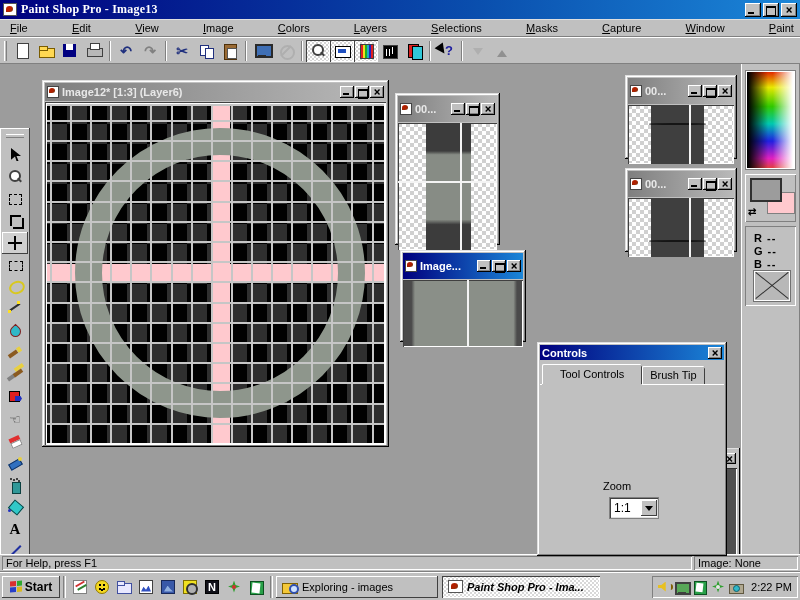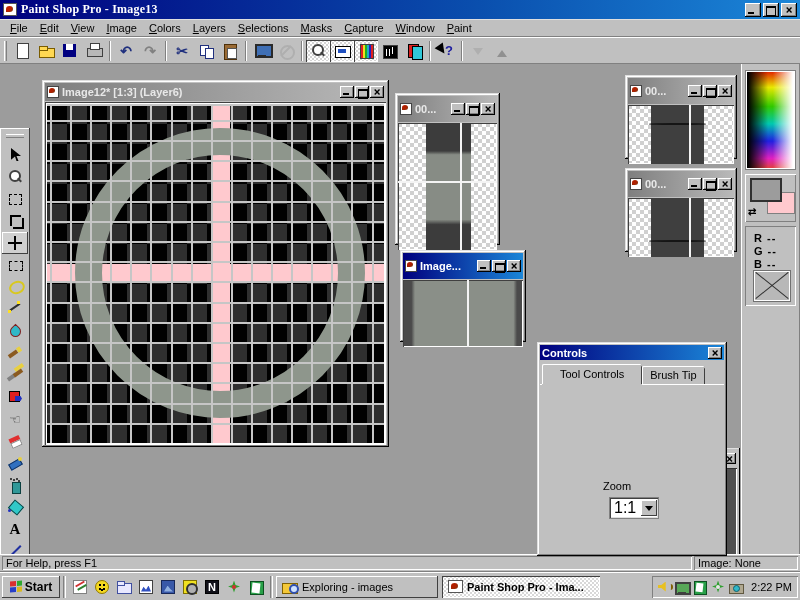--- a/index.html
+++ b/index.html
@@ -24,21 +24,21 @@
           display:flex; align-items:center; justify-content:center;
           font-family:"DejaVu Sans Mono", monospace; font-size:10px; font-weight:bold; color:#000; }
   .wbtn.sm { width:14px; height:12px; font-size:9px; }
   .g-min::after { content:""; position:absolute; left:3px; bottom:3px; width:6px; height:2px; background:#000; }
   .g-max::after { content:""; position:absolute; left:3px; top:3px; width:8px; height:7px;
                   border:1px solid #000; border-top-width:2px; }
   .g-x::after   { content:"\00d7"; font-size:12px; line-height:1; }
 
   .menubar { position:absolute; left:0; top:19px; width:800px; height:18px; background:#c0c0c0;
              box-shadow: inset 0 1px #dfdfdf, inset 0 -1px #808080;
-             display:flex; align-items:center; padding-left:4px; }
+             display:flex; align-items:center; padding-left:4px;justify-content:space-between; }
   .menu-item { display:inline-block; padding:2px 6px; color:#000; }
   .menu-item::first-letter { text-decoration:underline; }
 
   .toolbar { position:absolute; left:0; top:37px; width:800px; height:27px; background:#c0c0c0;
              box-shadow: inset 0 1px #fff, inset 0 -1px #808080;
              display:flex; align-items:center; padding-left:3px; }
   .grip { width:3px; height:20px; margin:0 3px 0 1px;
           border-left:1px solid #fff; border-right:1px solid #808080; }
   .tsep { width:2px; height:20px; margin:0 3px;
           border-left:1px solid #808080; border-right:1px solid #fff; }
@@ -160,21 +160,21 @@
                padding:0 2px; color:#fff; font-weight:bold; }
   .tabs { display:flex; align-items:flex-end; height:22px; padding-left:2px; margin-top:2px; }
   .tab { padding:3px 8px 3px; background:#c0c0c0; position:relative;
          box-shadow: inset 1px 0 #fff, inset 0 1px #fff, inset -1px 0 #404040; border-radius:2px 2px 0 0; }
   .tab.active { padding:4px 18px; z-index:2; box-shadow: inset 1px 0 #fff, inset 0 1px #fff, inset -1px 0 #404040, 0 1px #c0c0c0; }
   .tab-body { position:relative; height:168px; box-shadow: inset 0 1px #fff; }
   .zoom-label { position:absolute; left:0; right:30px; top:96px; text-align:center; font-size:11px; }
   .dropdown { position:absolute; left:70px; top:114px; width:48px; height:20px; background:#fff;
               box-shadow: inset 1px 1px #404040, inset -1px -1px #dfdfdf, 0 0 0 1px #808080;
               display:flex; align-items:center; }
-  .dropdown .val { flex:1; padding-left:4px; font-size:16px; }
+  .dropdown .val { flex:1; padding-left:4px; font-size:12px; }
   .dd-btn { width:16px; height:16px; margin-right:1px; background:#c0c0c0;
             box-shadow: inset -1px -1px #404040, inset 1px 1px #fff;
             display:flex; align-items:center; justify-content:center; }
   .dd-btn::after { content:""; width:0; height:0; border:4px solid transparent; border-top:5px solid #000; margin-top:4px; }
 
   
   .colorpal { position:absolute; left:741px; top:0; width:59px; height:490px; background:#c0c0c0;
               box-shadow: inset 1px 0 #fff, inset -1px 0 #808080; }
   .picker { position:absolute; left:6px; top:8px; width:47px; height:96px;
             box-shadow:0 0 0 1px #fff, 0 0 0 2px #808080; }
@@ -240,21 +240,21 @@
                      clip-path:polygon(50% 0,63% 37%,100% 50%,63% 63%,50% 100%,37% 63%,0 50%,37% 37%); }
   .q-plugin::after { left:6px; top:6px; width:4px; height:4px; background:#d03030; border-radius:50%; }
   .q-book::before  { left:2px; top:2px; width:12px; height:12px; background:#28a048; border:1px solid #0c5020; }
   .q-book::after   { left:4px; top:4px; width:8px; height:10px; background:#fff; transform:rotate(6deg); }
 
   .taskbtn { height:22px; display:flex; align-items:center; gap:4px; padding:0 6px; font-size:11px;
              white-space:nowrap; overflow:hidden; }
   .taskbtn .lbl { overflow:hidden; text-overflow:ellipsis; }
   .taskbtn.active { font-weight:bold;
              background:repeating-conic-gradient(#fff 0% 25%, #d8d8d8 0% 50%) 0 0/4px 4px;
-             box-shadow: inset 1px 1px #404040, inset -1px -1px #fff; }
+             box-shadow: inset 1px 1px #404040, inset -1px -1px #fff; font-style: italic; }
   .t-exploring { width:162px; }
   .t-psp { width:158px; margin-left:4px; }
   .tk-folder { width:16px; height:14px; position:relative; flex:none; }
   .tk-folder::before { content:""; position:absolute; left:0; top:3px; width:14px; height:9px; background:#f4c838; border:1px solid #806000; }
   .tk-folder::after  { content:""; position:absolute; left:7px; top:4px; width:6px; height:6px; border:2px solid #3050b0; border-radius:50%; background:#cfe2ff; }
   .tk-psp { width:15px; height:13px; position:relative; flex:none; background:#fff; border:1px solid #555; }
   .tk-psp::after { content:""; position:absolute; left:2px; top:2px; width:7px; height:6px;
                    background:radial-gradient(circle at 30% 30%, #b02000 45%, #6b3b12 100%); border-radius:50% 50% 50% 0; }
 
   .tray { margin-left:auto; height:22px; display:flex; align-items:center; gap:3px; padding:0 6px 0 4px;

